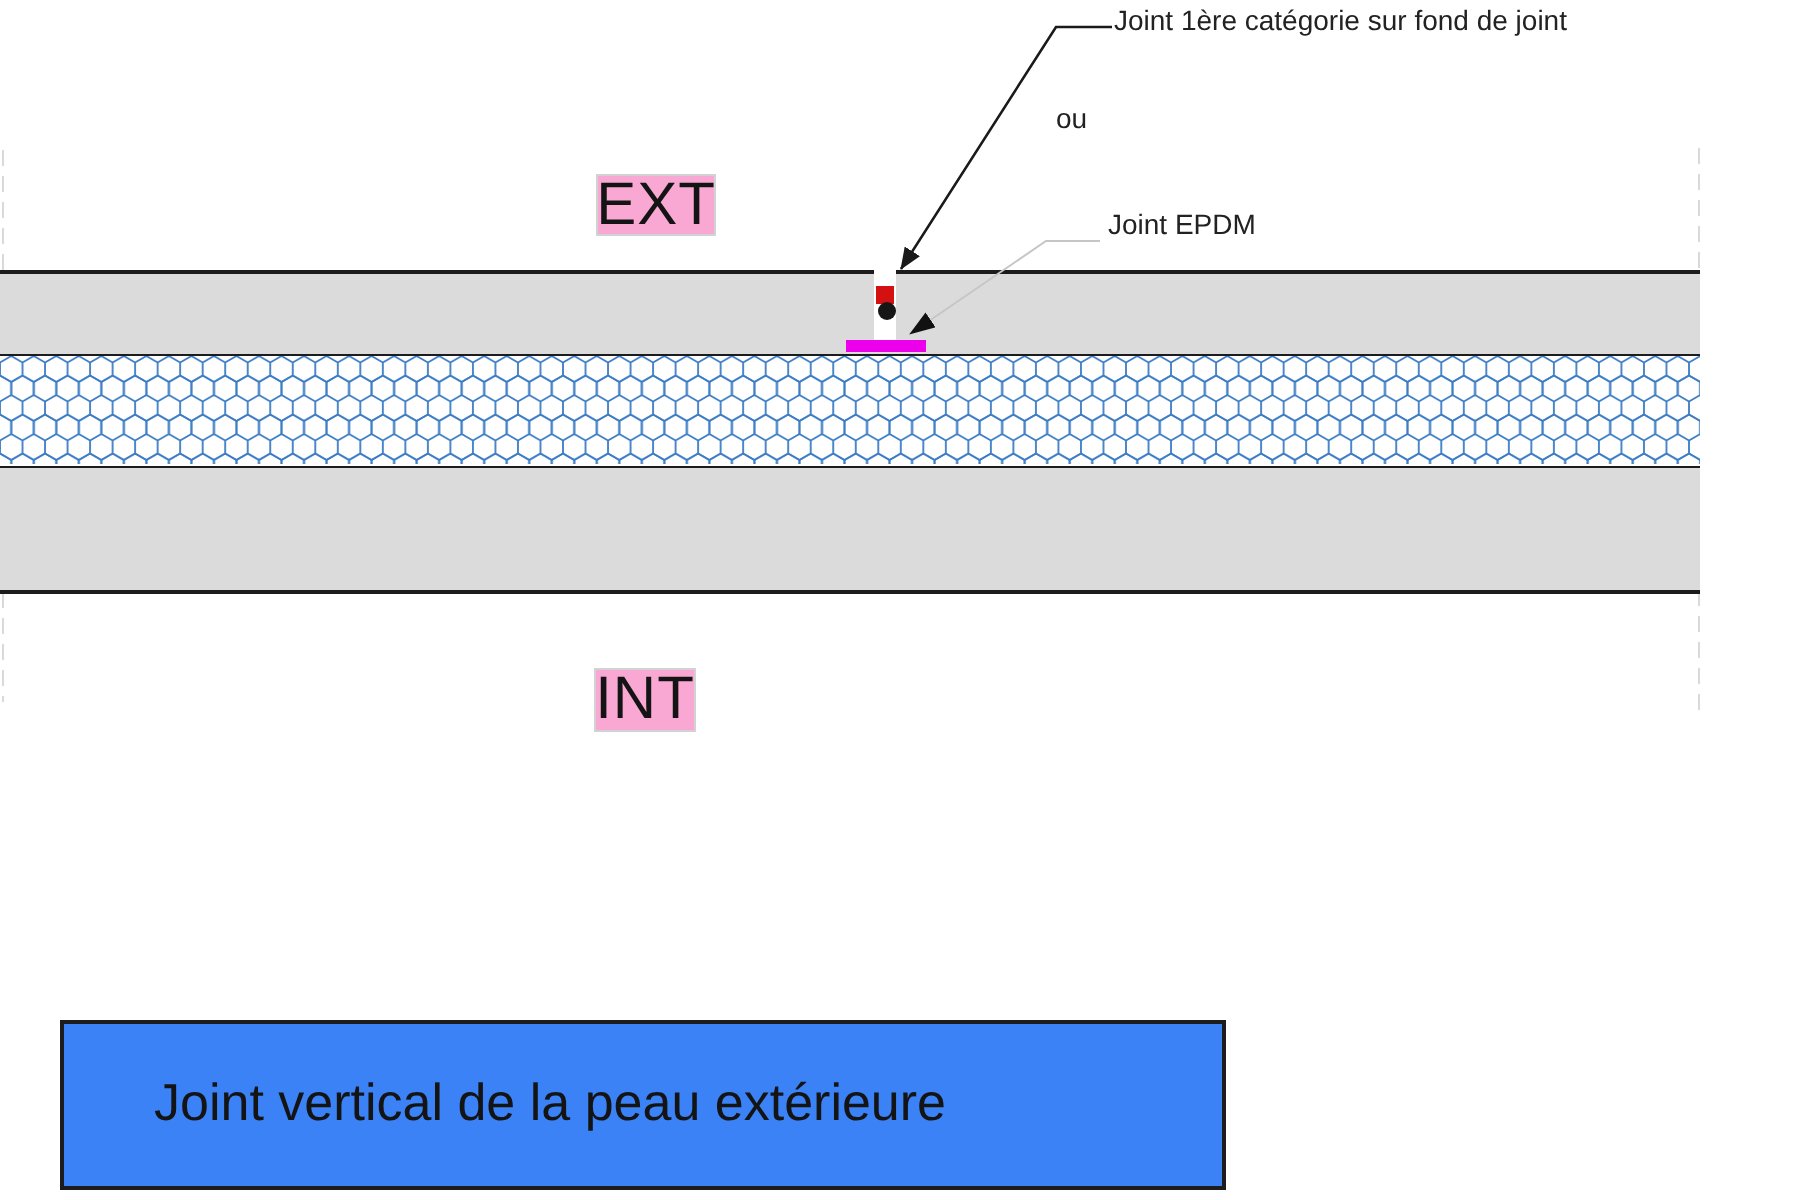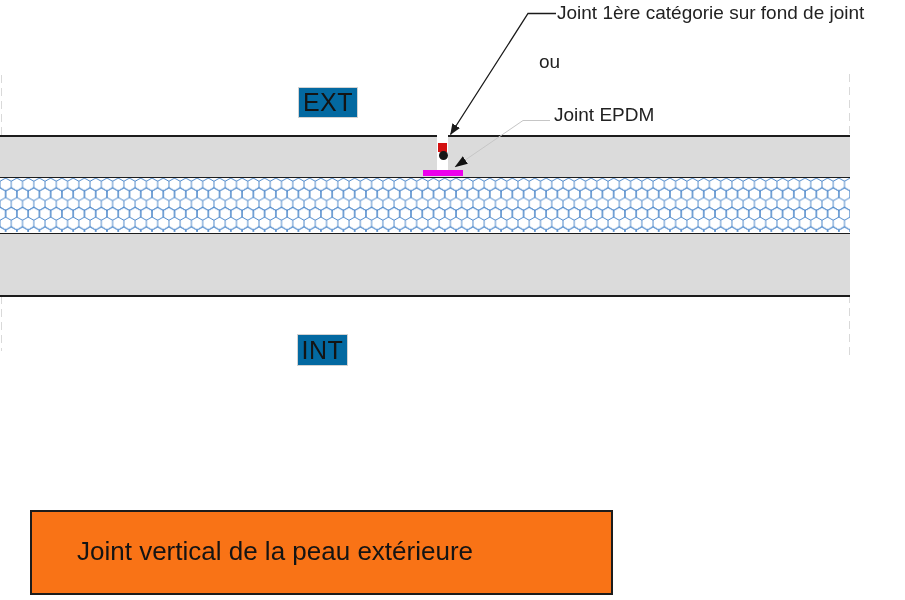--- a/index.html
+++ b/index.html
@@ -29,35 +29,35 @@
   .layer.hatch svg{display:block;}
   
   .joint-gap{position:absolute;left:437px;top:135px;width:11px;height:36px;background:#ffffff;z-index:2;}
   .sealant{position:absolute;left:438px;top:143px;width:9px;height:9px;background:#d31111;z-index:3;}
   .backer{position:absolute;left:439px;top:151px;width:9px;height:9px;border-radius:50%;background:#161616;z-index:3;}
   .epdm{position:absolute;left:423px;top:170px;width:40px;height:6px;background:#ec00ec;z-index:3;}
   
   svg.leaders{position:absolute;left:0;top:0;z-index:4;pointer-events:none;}
   
   .side-label{
-    position:absolute;box-sizing:border-box;border:1px solid #d2d2d2;background:#0369a1;
+    position:absolute;box-sizing:border-box;border:1px solid #d2d2d2;background:#f9a8d4;
     display:flex;align-items:center;justify-content:center;
-    font-size:25px;letter-spacing:0.5px;color:#141414;z-index:5;
+    font-size:30px;letter-spacing:0.5px;color:#141414;z-index:5;
   }
   .side-label.ext{left:298px;top:87px;width:60px;height:31px;}
   .side-label.int{left:297px;top:323px;width:51px;height:32px;margin-top:11px;}
   
-  .ann{position:absolute;font-size:19px;color:#222222;white-space:nowrap;z-index:5;}
+  .ann{position:absolute;font-size:14px;color:#222222;white-space:nowrap;z-index:5;}
   .ann.a1{left:557px;top:2px;}
-  .ann.a2{left:539px;top:51px;}
+  .ann.a2{left:528px;top:51px;}
   .ann.a3{left:554px;top:104px;}
   
   .title-block{
     position:absolute;left:30px;top:510px;width:583px;height:85px;box-sizing:border-box;
-    border:2px solid #1c1c1c;background:#f97316;z-index:5;
+    border:2px solid #1c1c1c;background:#3b82f6;z-index:5;
   }
   .title-block span{
     position:absolute;left:45px;top:24px;font-size:26px;color:#141414;white-space:nowrap;
   }
 </style>
 </head>
 <body>
 
 <div class="canvas">
 

